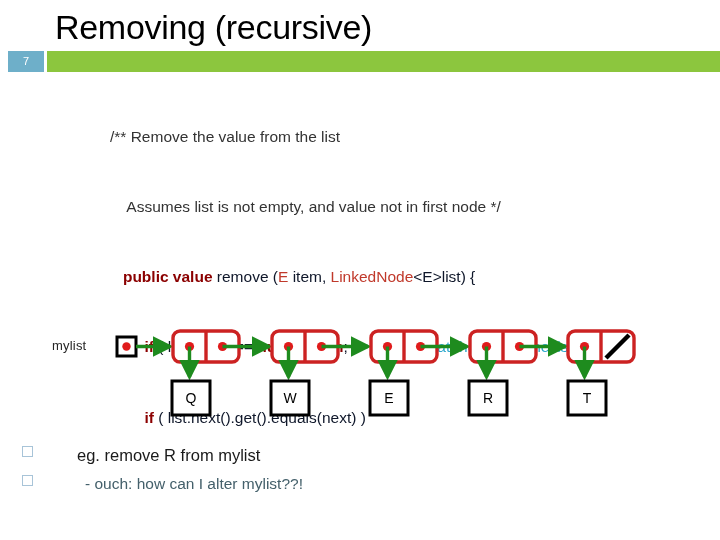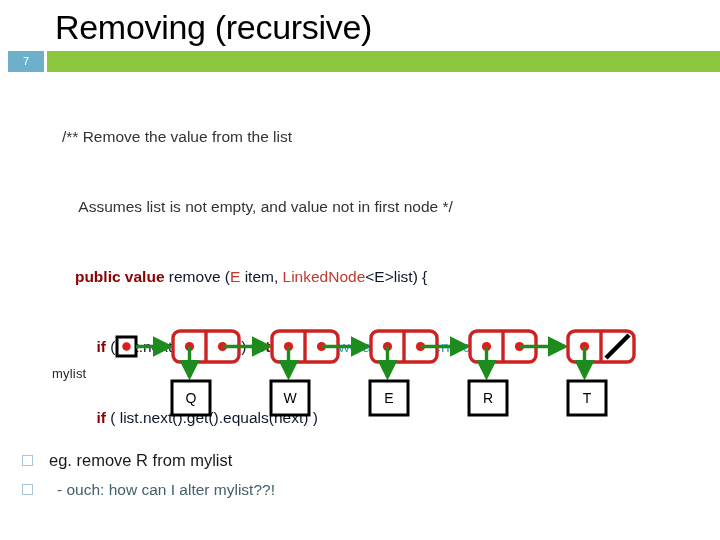--- a/index.html
+++ b/index.html
@@ -71,34 +71,33 @@
   #code {
     position: absolute;
     left: 62px;
     top: 78px;
     width: 650px;
     font-size: 15.5px;
     line-height: 23.4px;
     color: #1a1a1a;
     white-space: pre;
   }
-  .cl { display: block; white-space: pre; }
+  .cl { display: block; white-space: pre; margin-left: 48px; }
   .kw  { color: #8B0000; font-weight: bold; }
   .ty  { color: #C0392B; }
   .cmt { color: #2AA7CC; }
   .pln { color: #0f172a; }
   .cmtblk { color: #333333; }
   #mylist-label {
     position: absolute;
     left: 52px;
     top: 338px;
     font-size: 13px;
     color: #262626;
     letter-spacing: 0.2px;
-    margin-top: 28px;
   }
   svg#list-svg {
     position: absolute;
     left: 0;
     top: 0;
     width: 720px;
     height: 540px;
     pointer-events: none;
   }
   .box-letter {
@@ -115,21 +114,21 @@
   #bullets {
     position: absolute;
     left: 18px;
     top: 446px;
     width: 690px;
   }
   .bullet-row {
     position: relative;
     height: 29px;
     display: flex;
-    align-items: center;
+    gap: 28px;
   }
   .bullet-marker {
     width: 9px;
     height: 9px;
     border: 1px solid #A8C4D8;
     background: #ffffff;
     margin-right: 16px;
     margin-left: 4px;
     flex: 0 0 auto;
   }

